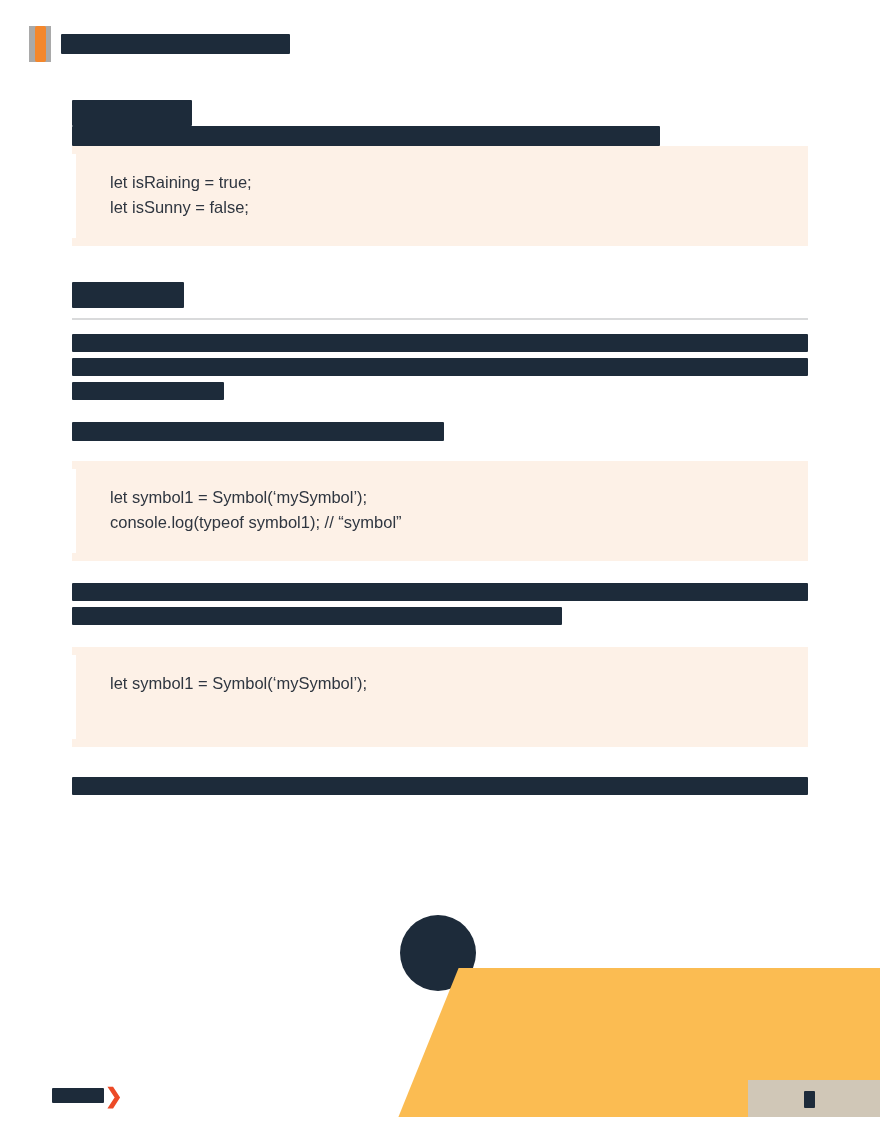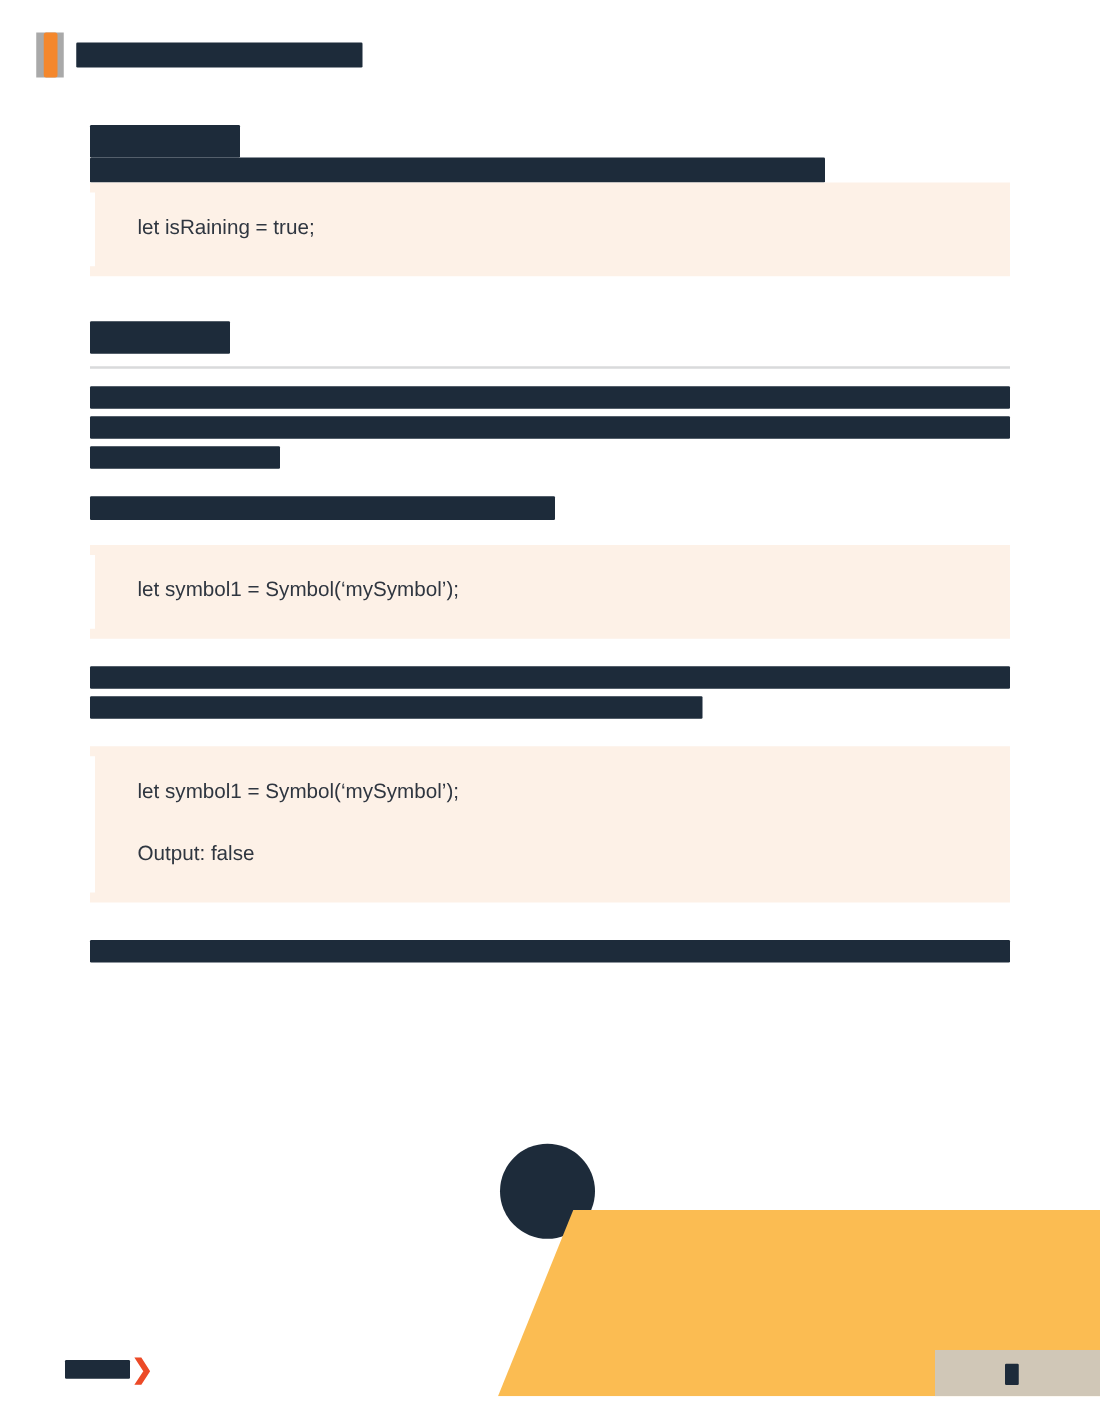--- a/index.html
+++ b/index.html
@@ -219,48 +219,49 @@
   </div>
 
   <div class="content">
 
     <div>
       <div class="section-title h2-redact redact">[redacted]</div>
       <div class="section-title h3-redact redact">[redacted]</div>
 
       <div class="code-block">
         <div class="code-line">let isRaining = true;</div>
+        <div class="code-line">let isSunny = false;</div>
       </div>
     </div>
 
     <div style="margin-top:36px;">
       <div class="section-title h2-redact redact" style="width:112px;margin-bottom:10px;">[redacted]</div>
       <div class="rule"></div>
 
       <div class="para-redact" style="margin-bottom:22px;">
         <span class="line" style="width:736px;">[redacted]</span>
         <span class="line" style="width:736px;">[redacted]</span>
         <span class="line" style="width:152px;">[redacted]</span>
       </div>
 
       <div class="section-title h3-redact redact" style="width:372px;height:19px;margin-bottom:20px;">[redacted]</div>
 
       <div class="code-block">
         <div class="code-line">let symbol1 = Symbol(‘mySymbol’);</div>
+        <div class="code-line">console.log(typeof symbol1); // “symbol”</div>
       </div>
 
       <div class="para-redact" style="margin-top:22px;margin-bottom:22px;">
         <span class="line" style="width:736px;">[redacted]</span>
         <span class="line" style="width:490px;">[redacted]</span>
       </div>
 
       <div class="code-block">
         <div class="code-line">let symbol1 = Symbol(‘mySymbol’);</div>
         <div class="code-line blank"></div>
-        <div class="code-line">Output: false</div>
       </div>
 
       <div class="para-redact" style="margin-top:30px;">
         <span class="line" style="width:736px;">[redacted]</span>
       </div>
     </div>
 
   </div>
 
   <div class="deco-circle"></div>

